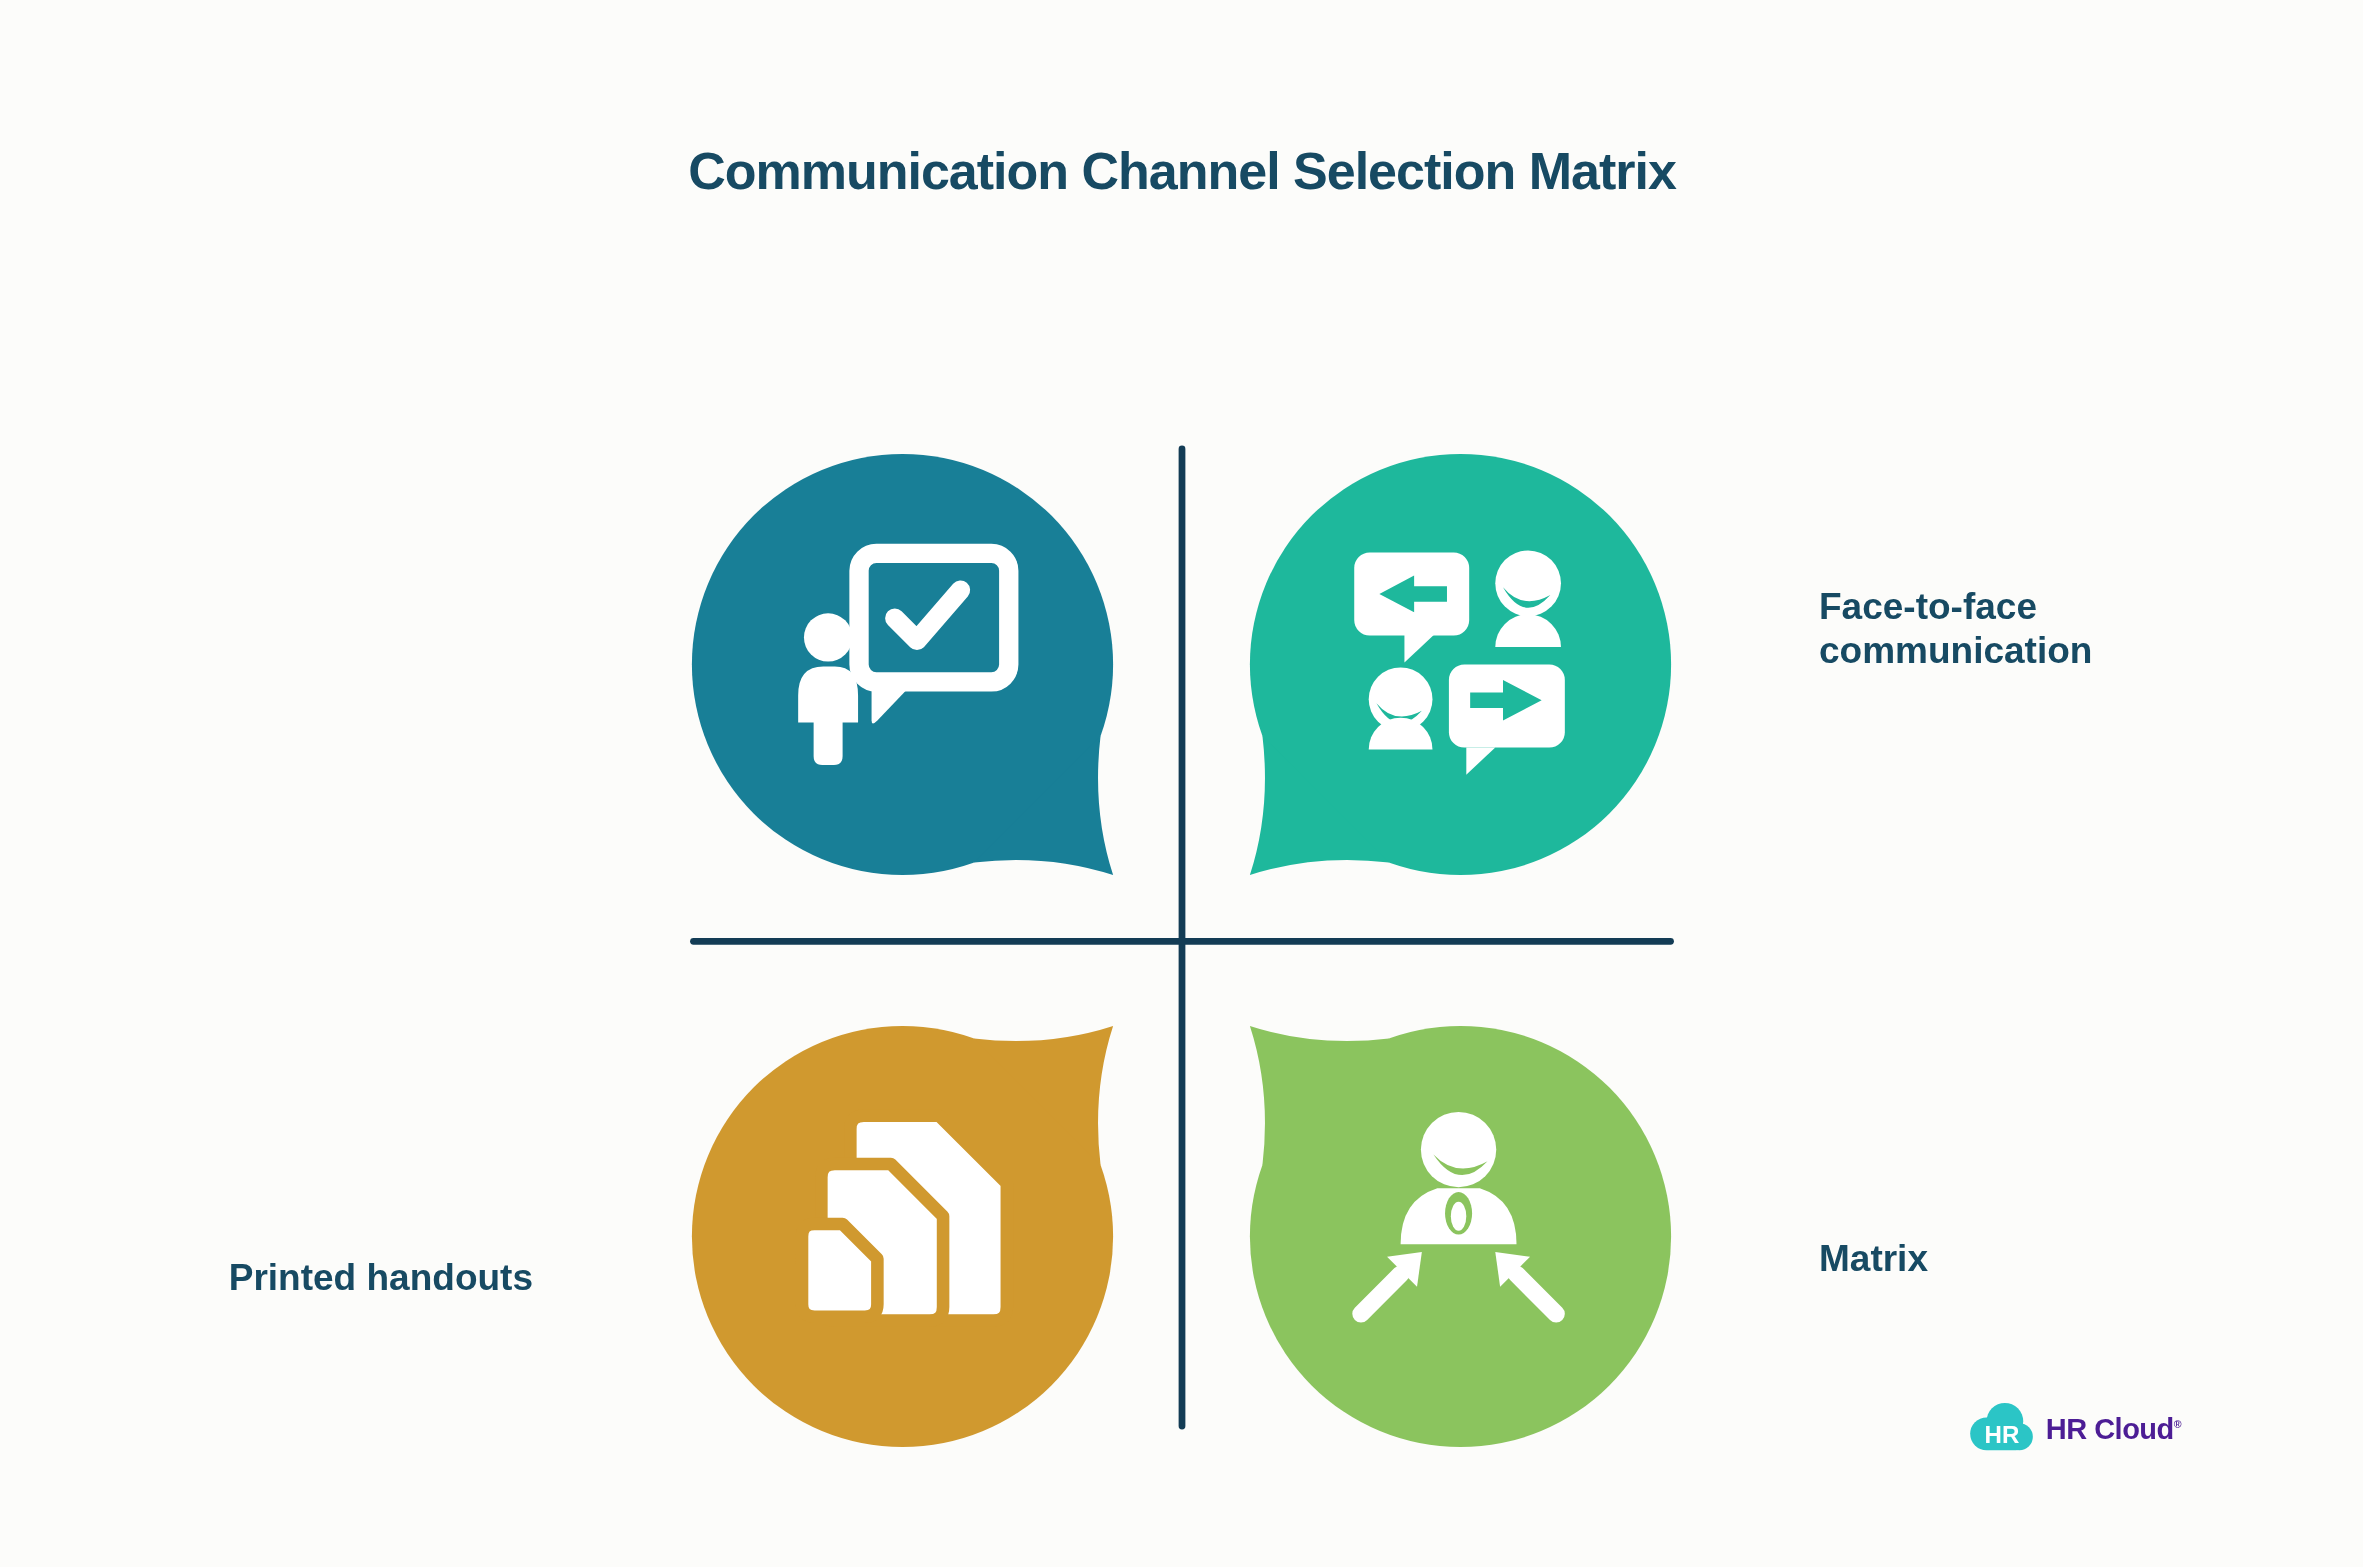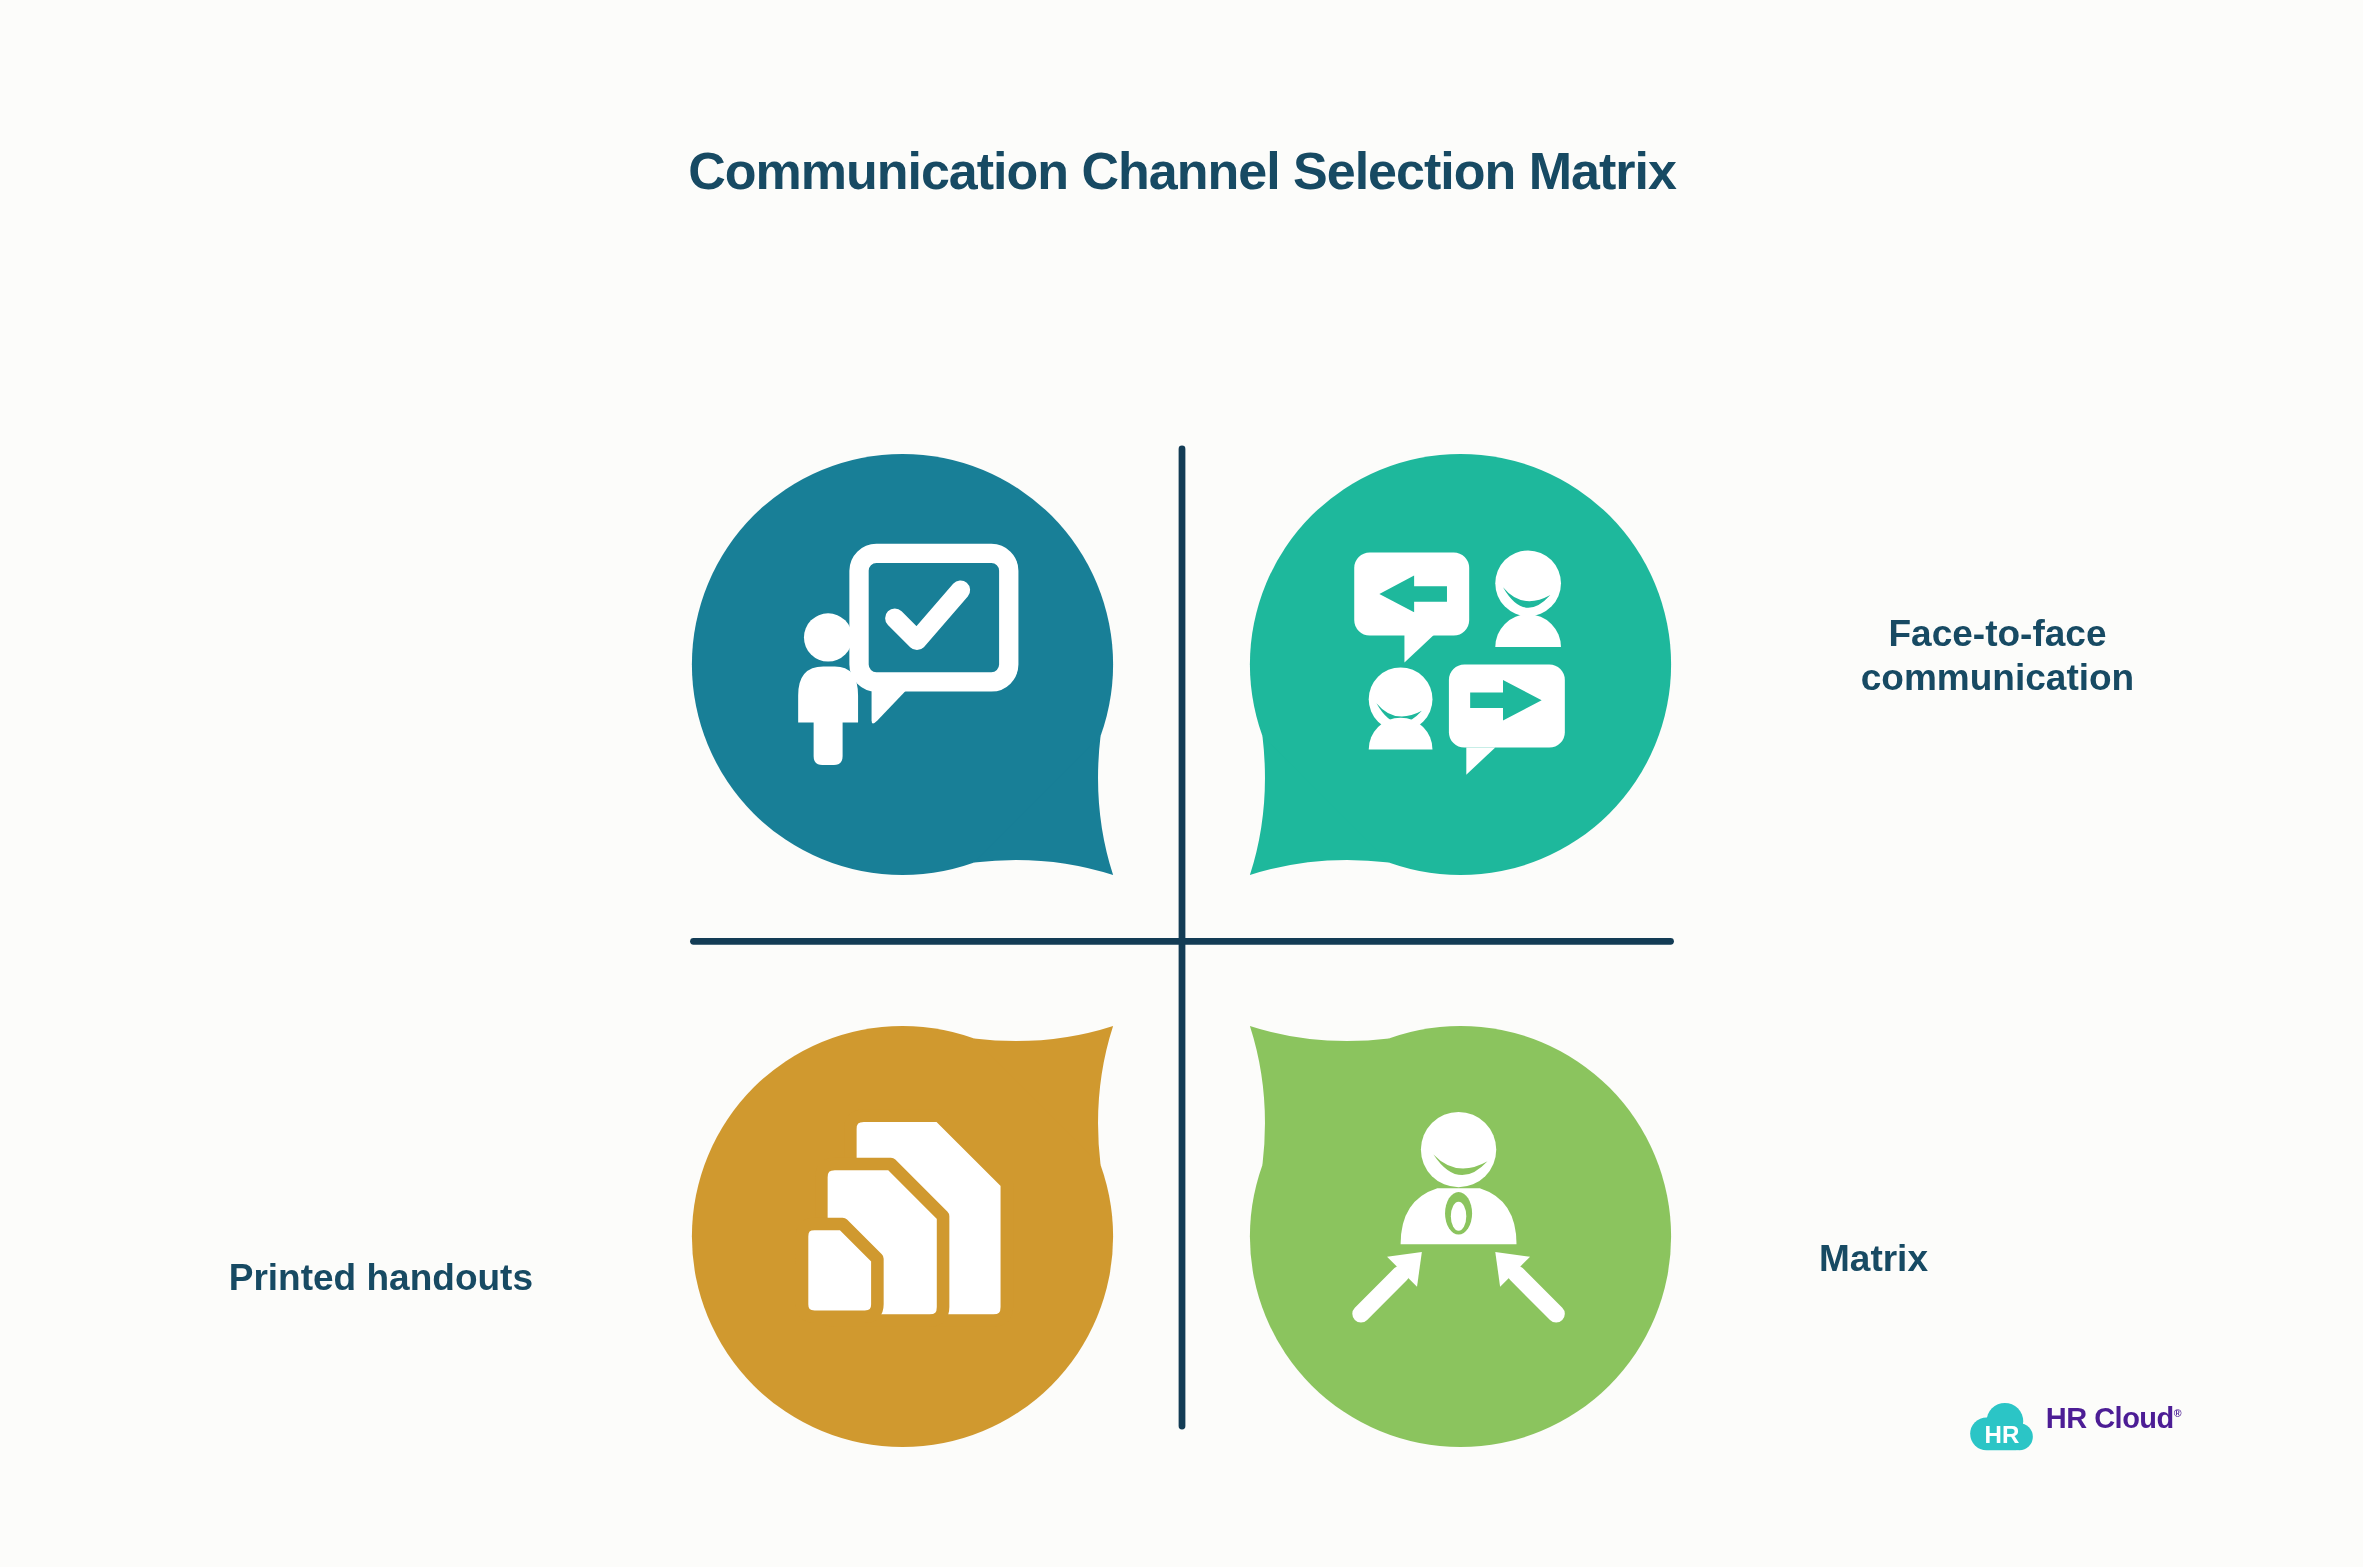--- a/index.html
+++ b/index.html
@@ -37,29 +37,29 @@
   .bubble.br { left: 1190px; top: 966px; }
   .label {
     position: absolute;
     font-size: 37px;
     font-weight: bold;
     line-height: 44px;
   }
   .label-left  { left: 97px;  width: 436px; text-align: right; }
   .label-right { left: 1819px; width: 357px; text-align: left; }
   .label.im  { top: 604px; }
-  .label.f2f { top: 612px; text-align: center; }
+  .label.f2f { top: 585px; }
   .label.ph  { top: 1256px; }
   .label.vid { top: 1237px; }
   .logo {
     position: absolute;
     left: 1968px;
     top: 1402px;
     display: flex;
-    align-items: flex-start;
+    align-items: center;
     gap: 9.7px;
   }
   .logo-brand {
     font-size: 29px;
     font-weight: bold;
     letter-spacing: -0.5px;
   }
   .logo-brand sup { font-size: 10.6px; font-weight: bold; }
 </style>
 </head>

